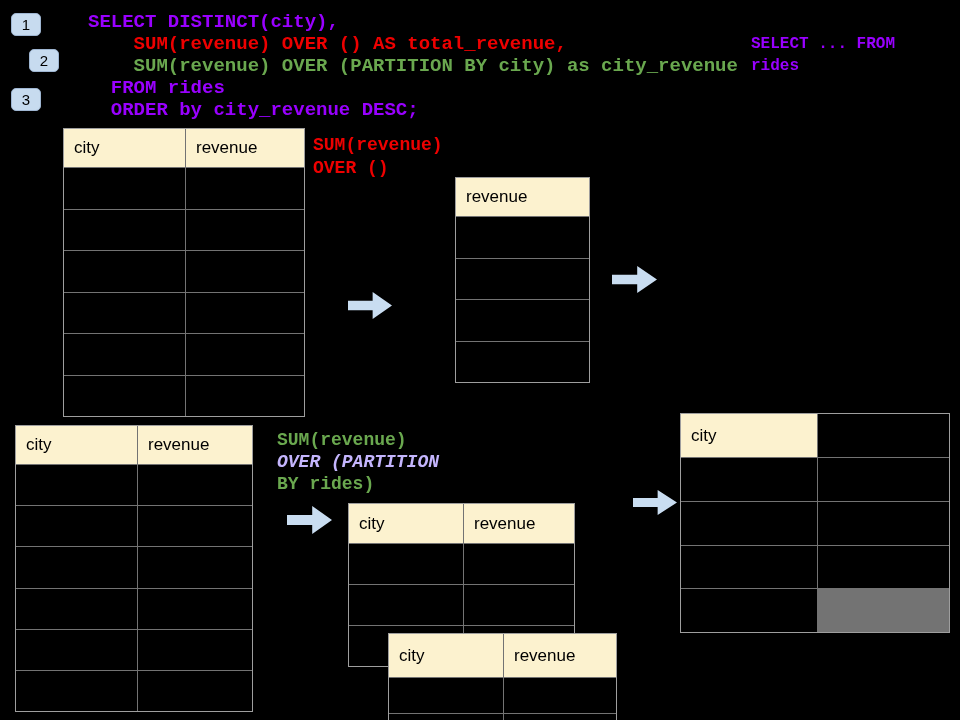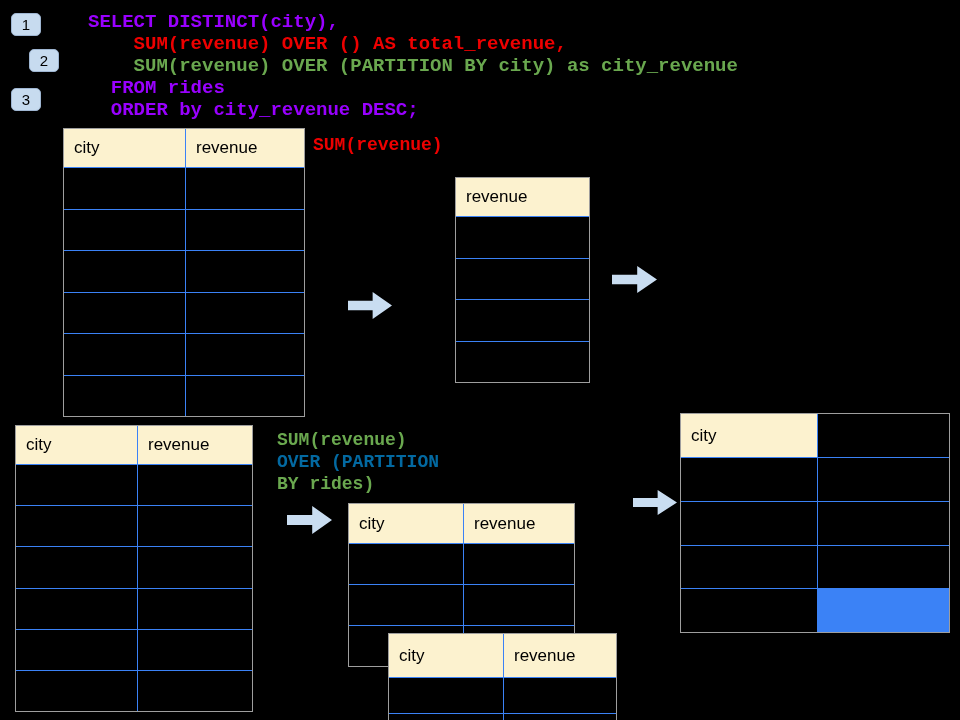--- a/index.html
+++ b/index.html
@@ -23,21 +23,21 @@
     border:1px solid #9FB6D2;border-radius:5px;box-sizing:border-box;
     display:flex;align-items:center;justify-content:center;
     font-size:15px;color:#000;
   }
   .badge-1{left:11px;top:13px;}
   .badge-2{left:29px;top:49px;}
   .badge-3{left:11px;top:88px;}
   
   .tbl{
     position:absolute;display:grid;gap:1px;
-    background:#3b82f6;border:1px solid #9E9E9E;box-sizing:border-box;
+    background:#737373;border:1px solid #9E9E9E;box-sizing:border-box;
   }
   .tbl .cell{background:#000;}
   .tbl .head{
     background:#FCF2CF;color:#000;font-size:17px;
     display:flex;align-items:center;padding-left:10px;box-sizing:border-box;
   }
   .t-src-top   {left:63px; top:128px;grid-template-columns:121px 118px;grid-template-rows:38px repeat(6,40.5px);}
   .t-total     {left:455px;top:177px;grid-template-columns:133px;      grid-template-rows:38px repeat(4,40.5px);}
   .t-src-bot   {left:15px; top:425px;grid-template-columns:121px 114px;grid-template-rows:38px repeat(6,40.2px);}
   .t-part-mid  {left:348px;top:503px;grid-template-columns:114px 110px;grid-template-rows:39px repeat(3,40px);}
@@ -57,22 +57,23 @@
 </head>
 <body>
 
 <div id="canvas">
 
   <div class="badge badge-1">1</div>
   <div class="badge badge-2">2</div>
   <div class="badge badge-3">3</div>
 
   <div class="code code-main"><div style="color: rgb(153, 0, 255);">SELECT DISTINCT(city),</div><div style="color: rgb(238, 0, 0);">    SUM(revenue) OVER () AS total_revenue,</div><div style="color: rgb(106, 168, 79);">    SUM(revenue) OVER (PARTITION BY city) as city_revenue</div><div style="color: rgb(153, 0, 255);">  FROM rides</div><div style="color: rgb(153, 0, 255);">  ORDER by city_revenue DESC;</div></div>
-  <div class="code code-ann-total"><div style="color: rgb(238, 0, 0);">SUM(revenue)</div></div>
-  <div class="code code-ann-part"><div style="color: rgb(106, 168, 79);">SUM(revenue)</div><div style="color: #0369a1;">OVER (PARTITION</div><div style="color: rgb(106, 168, 79);">BY rides)</div></div>
+  <div class="code code-side"><div style="color: rgb(153, 0, 255);">SELECT ... FROM</div><div style="color: rgb(153, 0, 255);">rides</div></div>
+  <div class="code code-ann-total"><div style="color: rgb(238, 0, 0);">SUM(revenue)</div><div style="color: rgb(238, 0, 0);">OVER ()</div></div>
+  <div class="code code-ann-part"><div style="color: rgb(106, 168, 79);">SUM(revenue)</div><div style="color: #c4b5fd; font-style: italic;">OVER (PARTITION</div><div style="color: rgb(106, 168, 79);">BY rides)</div></div>
 
   <div class="tbl t-src-top">
       <div class="cell head">city</div>
       <div class="cell head">revenue</div>
       <div class="cell body"></div>
       <div class="cell body"></div>
       <div class="cell body"></div>
       <div class="cell body"></div>
       <div class="cell body"></div>
       <div class="cell body"></div>

